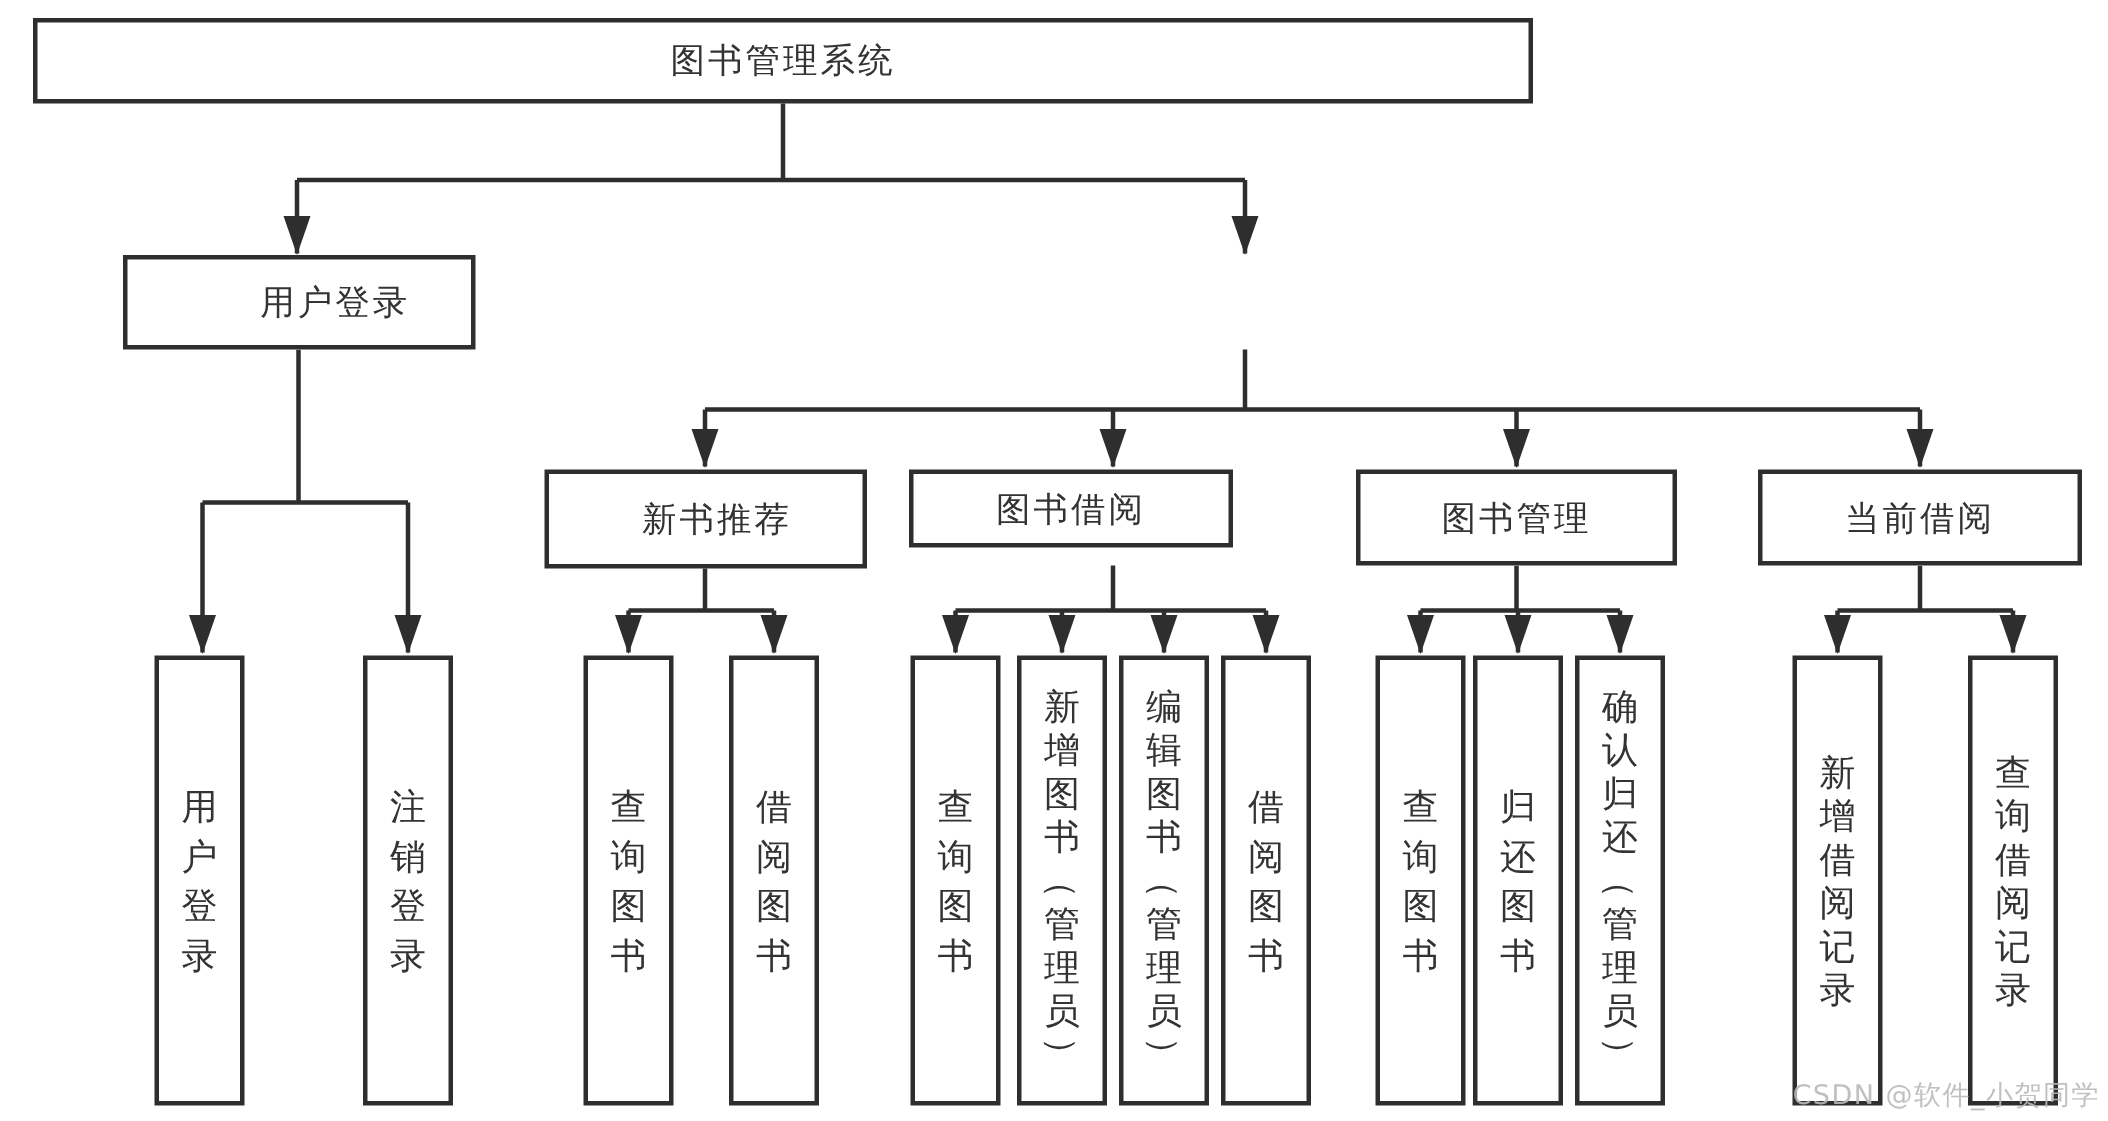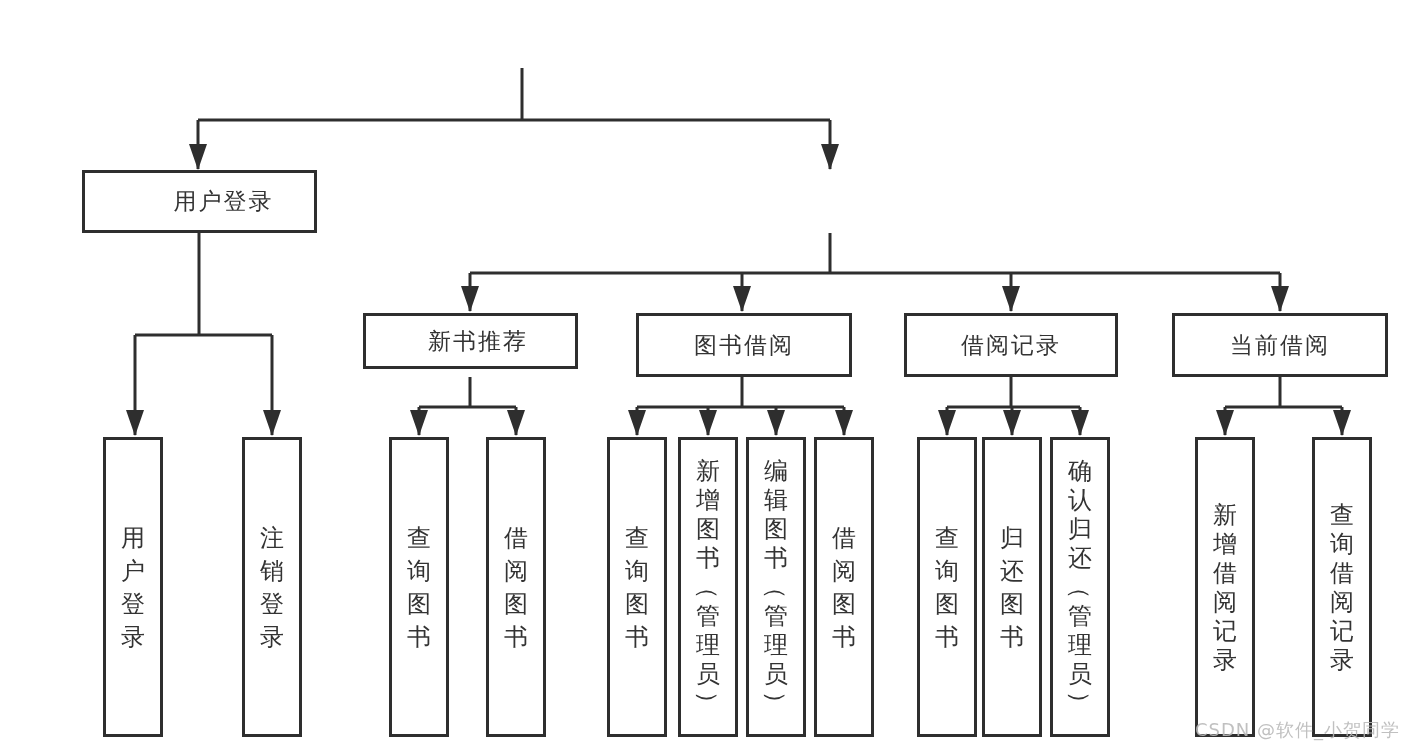--- a/index.html
+++ b/index.html
@@ -115,33 +115,36 @@
     <line class="arrow" x1="844" y1="407" x2="844" y2="435" marker-end="url(#arw)"></line>
 
     <line class="arrow" x1="947" y1="407" x2="947" y2="435" marker-end="url(#arw)"></line>
     <line class="arrow" x1="1012" y1="407" x2="1012" y2="435" marker-end="url(#arw)"></line>
     <line class="arrow" x1="1080" y1="407" x2="1080" y2="435" marker-end="url(#arw)"></line>
 
     <line class="arrow" x1="1225" y1="407" x2="1225" y2="435" marker-end="url(#arw)"></line>
     <line class="arrow" x1="1342" y1="407" x2="1342" y2="435" marker-end="url(#arw)"></line>
   </svg>
 
+  <div class="box hbox" style="left:22px; top:12px; width:1000px; height:57px;">
+    <span>图书管理系统</span>
+  </div>
 
   <div class="box hbox" style="left:82px; top:170px; width:235px; height:63px;padding-left:48px;">
     <span>用户登录</span>
   </div>
 
-  <div class="box hbox" style="left:363px; top:313px; width:215px; height:56px;padding-left:15px;">
+  <div class="box hbox" style="left:363px; top:313px; width:215px; height:66px;padding-left:15px;">
     <span>新书推荐</span>
   </div>
-  <div class="box hbox" style="left:636px; top:313px; width:216px; height:64px;justify-content:center;">
+  <div class="box hbox" style="left:606px; top:313px; width:216px; height:52px;justify-content:center;">
     <span>图书借阅</span>
   </div>
   <div class="box hbox" style="left:904px; top:313px; width:214px; height:64px;">
-    <span>借阅记录</span>
+    <span>图书管理</span>
   </div>
   <div class="box hbox" style="left:1172px; top:313px; width:216px; height:64px;">
     <span>当前借阅</span>
   </div>
 
   <div class="box leaf" style="left:103px;">
     <div class="vtext" style="gap: 9px;">
         <span>用</span>
         <span>户</span>
         <span>登</span>

